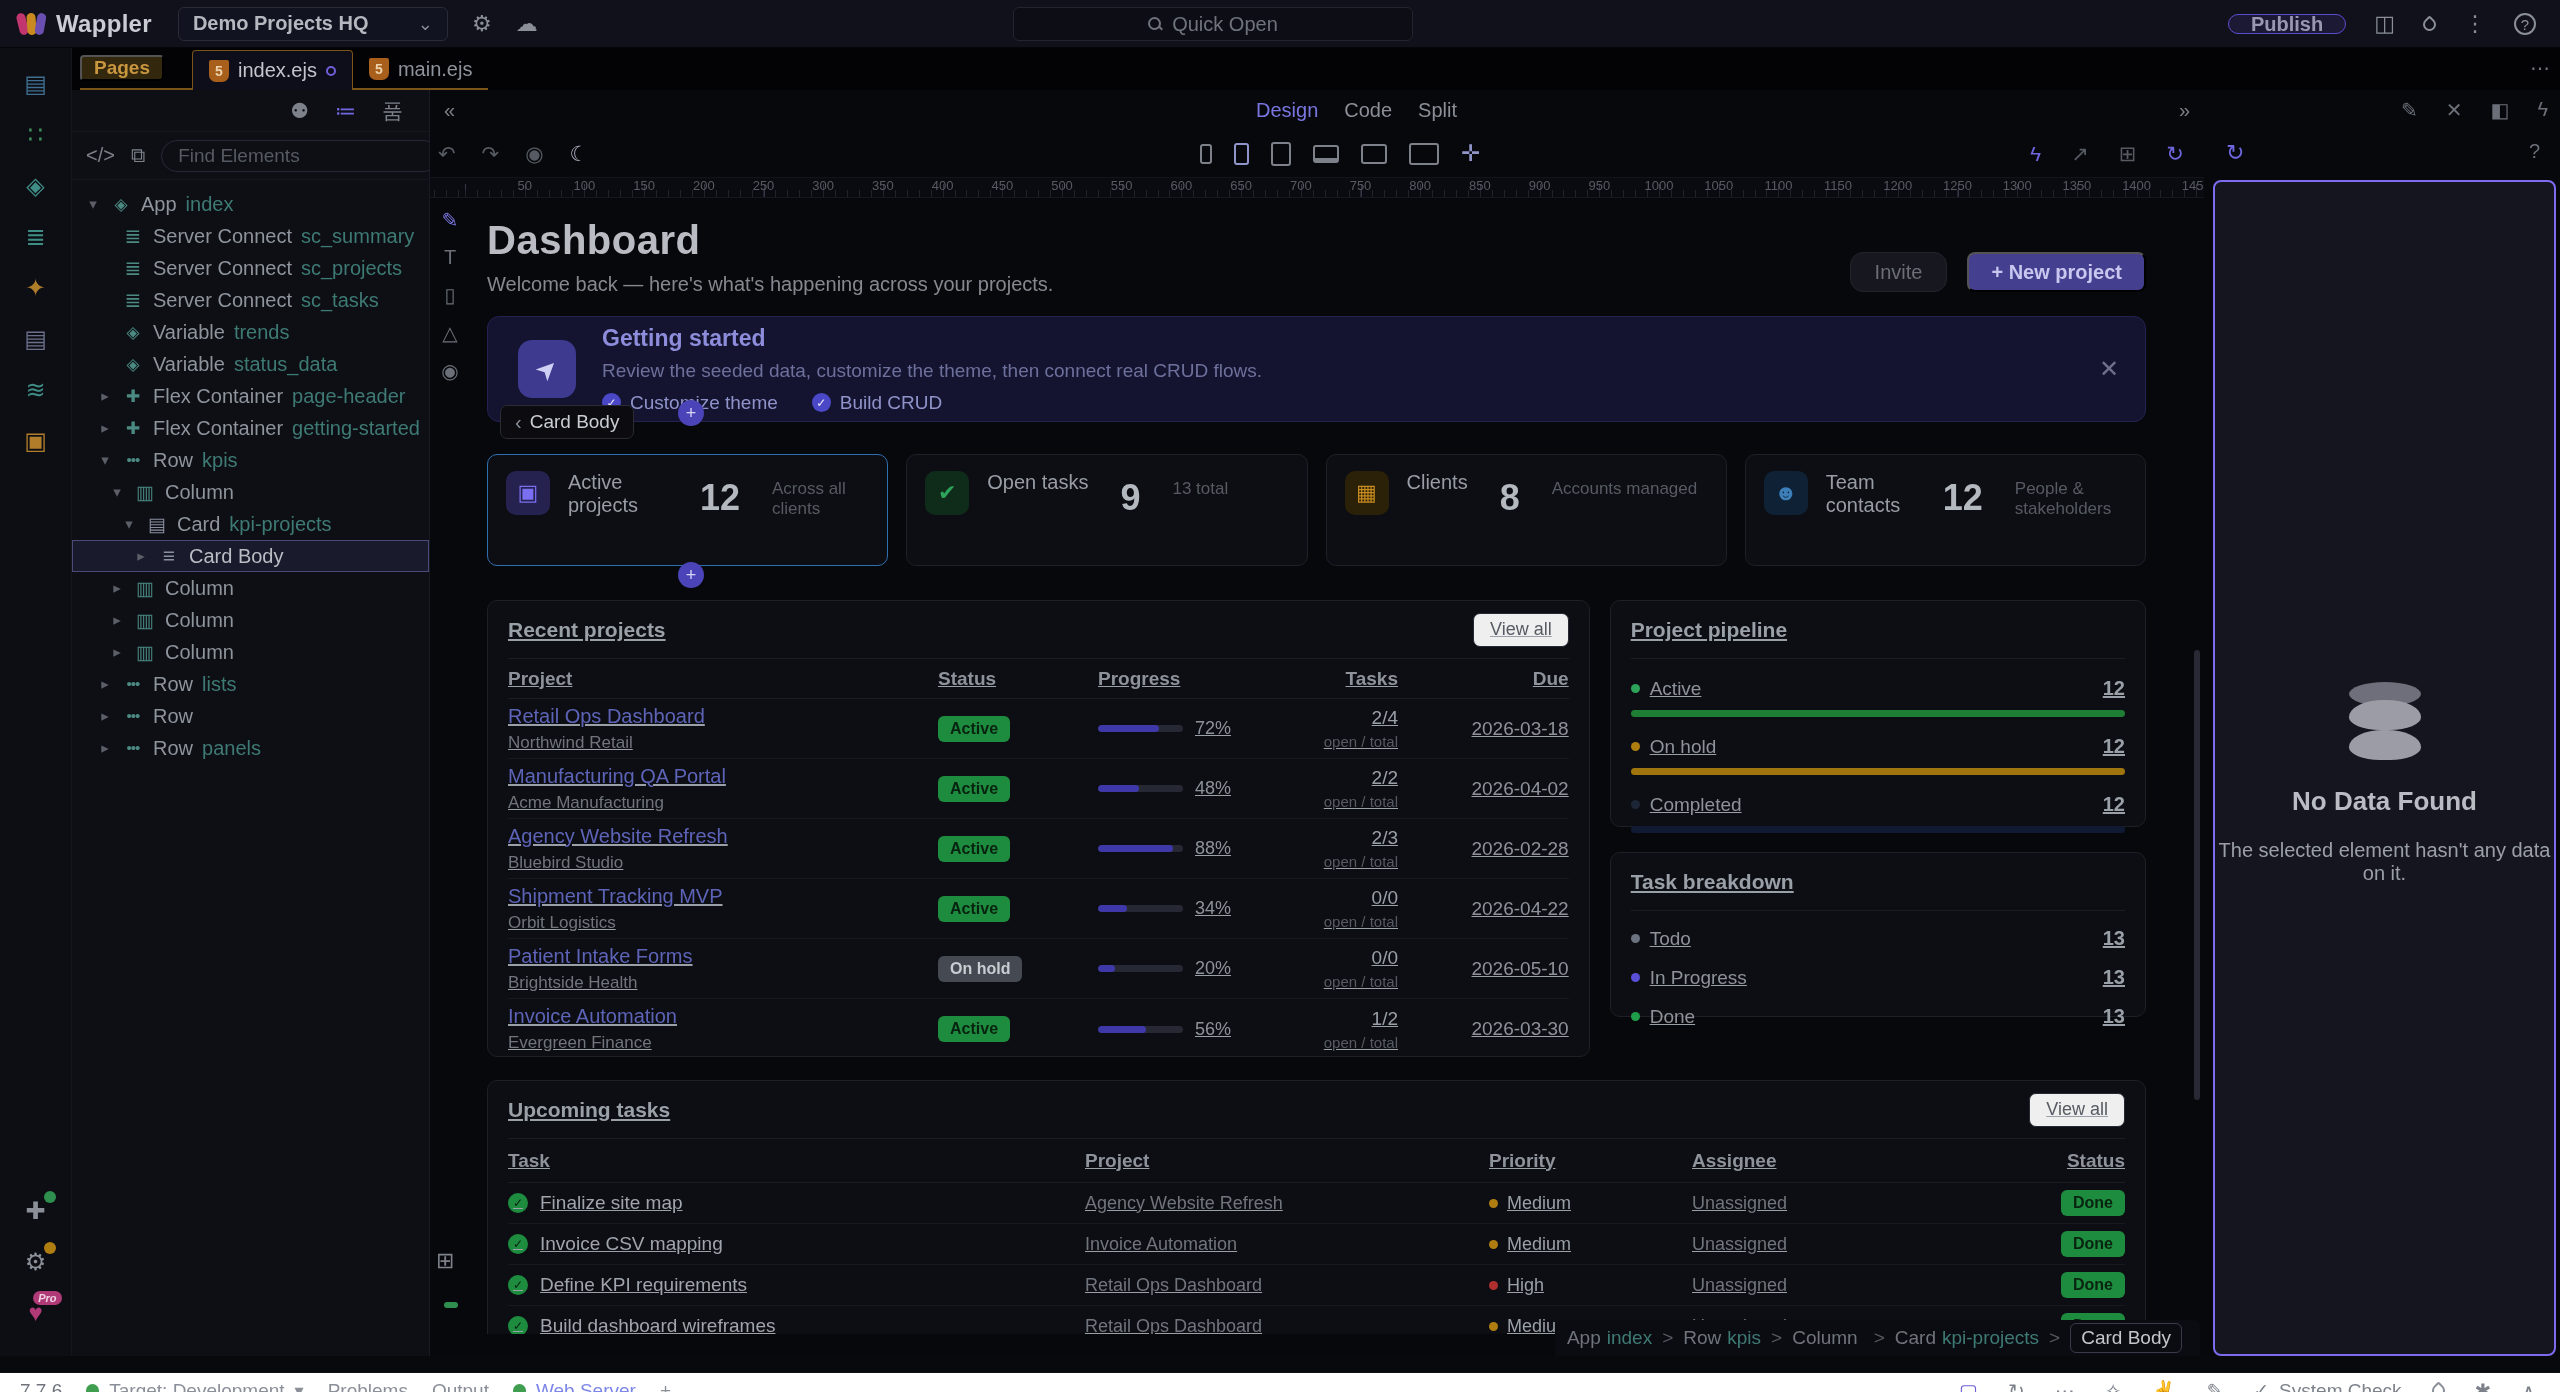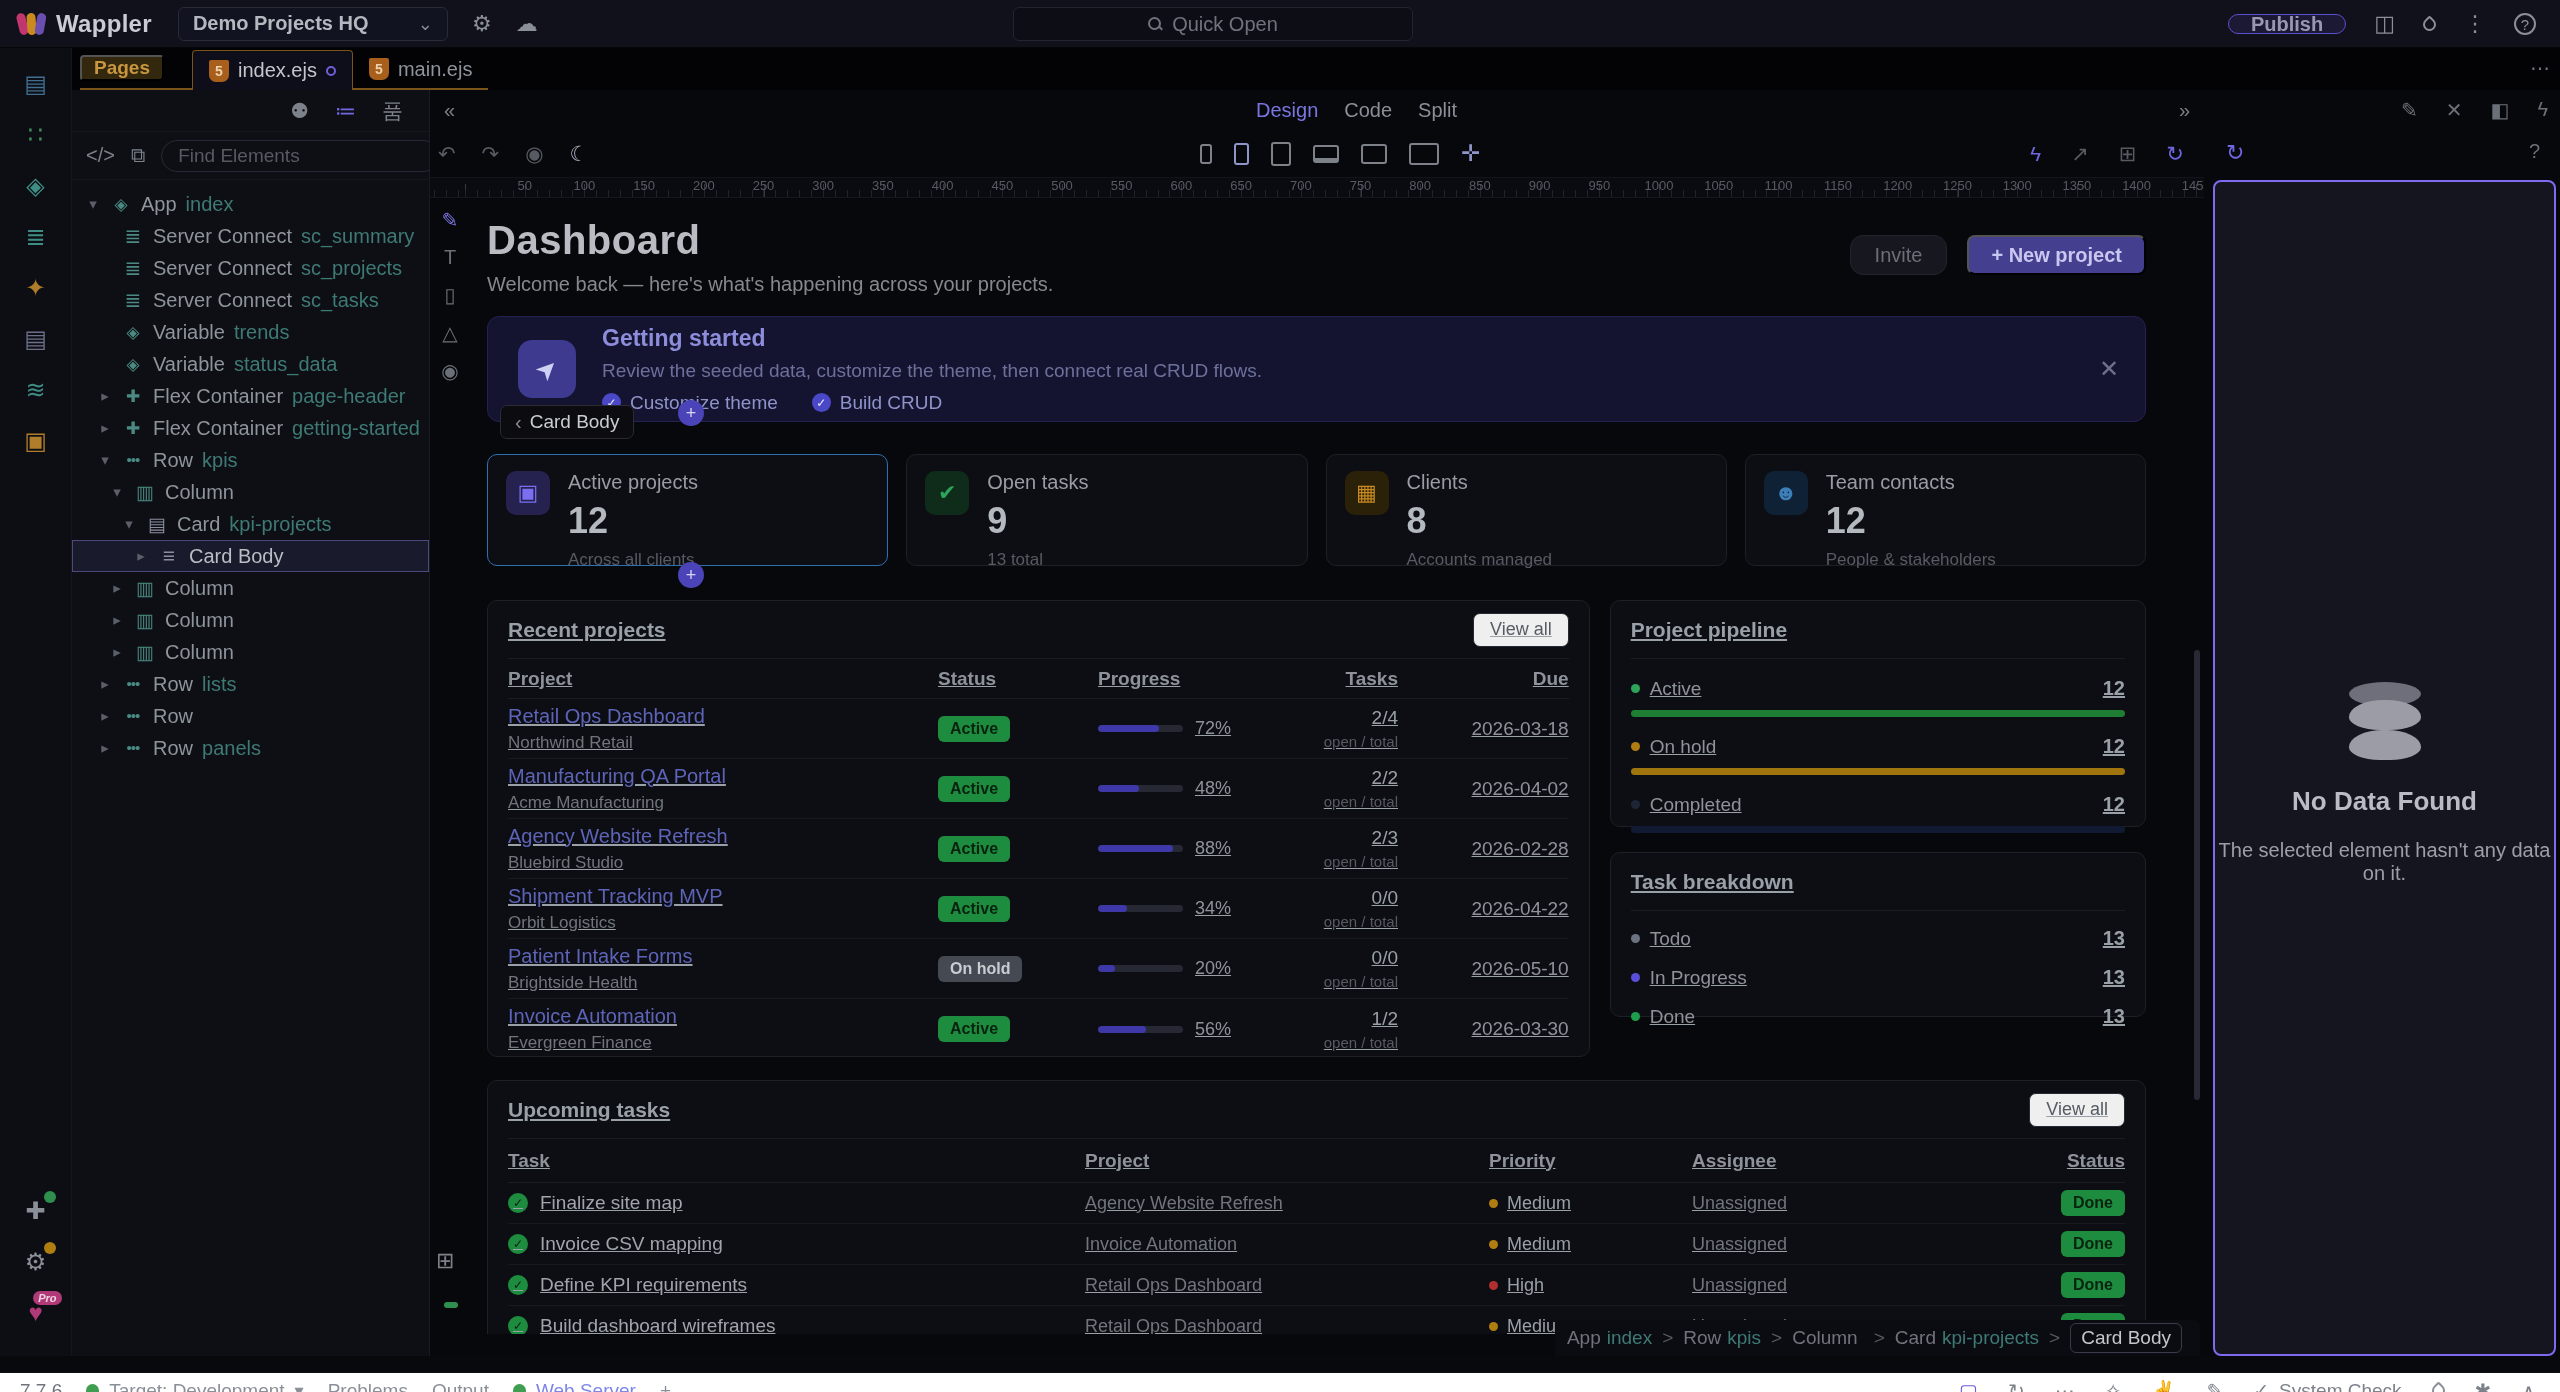--- a/index.html
+++ b/index.html
@@ -95,21 +95,21 @@
   .rl{position:absolute;top:0;transform:translateX(-50%);font-size:13px;color:#565b63;}
   .minibar{position:absolute;left:4px;top:118px;width:32px;display:flex;flex-direction:column;gap:14px;align-items:center;font-size:20px;color:#6a6f78;z-index:5;}
   .minibar .on{color:#7a76e0;}
   .grid-toggle{position:absolute;left:6px;top:1158px;font-size:22px;color:#7c818a;z-index:5;}
   .live-dot{position:absolute;left:14px;top:1212px;width:14px;height:6px;border-radius:3px;background:#2e8f4e;z-index:5;}
   .page-scrollbar{position:absolute;right:4px;top:560px;width:6px;height:450px;border-radius:3px;background:#272935;}
 
   
   .page{position:absolute;left:35px;top:108px;right:10px;bottom:22px;overflow:hidden;}
   .page-inner{padding:20px 48px 0 22px;}
-  .pg-head{display:flex;align-items:center;justify-content:space-between;}
+  .pg-head{display:flex;align-items:flex-end;justify-content:space-between;}
   .pg-title{font-size:40px;font-weight:700;color:#b9bcc2;letter-spacing:.5px;}
   .pg-sub{margin-top:10px;font-size:20px;color:#85898f;}
   .pg-actions{display:flex;gap:20px;align-items:center;margin-bottom:4px;}
   .invite-btn{height:40px;padding:0 24px;background:#16171f;border:1px solid #22242e;border-radius:13px;color:#6b6f76;font-size:20px;display:flex;align-items:center;gap:8px;}
   .newproj-btn{height:40px;padding:0 22px;background:#453f8f;border-radius:8px;color:#c9c7f0;font-size:20px;font-weight:700;display:flex;align-items:center;gap:6px;}
   .banner{position:relative;margin-top:20px;height:106px;background:#141430;border:1px solid #232253;border-radius:12px;display:flex;align-items:center;padding:0 30px;gap:26px;}
   .rocket-tile{width:58px;height:58px;background:#3d3a8f;border-radius:14px;display:flex;align-items:center;justify-content:center;}
   .rocket-tile span{color:#cfd0f5;font-size:26px;display:inline-block;transform:rotate(-45deg);}
   .banner-title{font-size:23px;font-weight:700;color:#8d8ddb;}
   .banner-body{margin-top:8px;font-size:19px;color:#6e709c;}
@@ -118,21 +118,21 @@
   .check-dot{width:19px;height:19px;border-radius:50%;background:#4b48c8;color:#e8e8fa;font-size:12px;display:inline-flex;align-items:center;justify-content:center;}
   .banner-close{position:absolute;right:26px;top:38px;color:#70708a;font-size:24px;}
   .cardbody-badge{position:absolute;left:10px;top:323px;height:34px;background:#0b0b10;border:1px solid #2a2b33;border-radius:7px;display:flex;align-items:center;gap:8px;padding:0 14px;color:#c9ccd2;font-size:19px;z-index:6;}
   .cardbody-badge::before{content:"‹";color:#8a8f98;font-size:20px;}
   .plus-fab{position:absolute;width:26px;height:26px;border-radius:50%;background:#4b44b8;color:#d7d5f7;display:flex;align-items:center;justify-content:center;font-size:18px;z-index:6;}
 
   .kpis{display:flex;gap:18px;margin-top:32px;}
   .kpi{flex:1;height:112px;background:#0d0e13;border:1px solid #1e2027;border-radius:10px;padding:16px 18px;display:flex;gap:18px;}
   .kpi.selected{border:1.5px solid #2e6fae;}
   .kpi-ico{width:44px;height:44px;border-radius:10px;display:flex;align-items:center;justify-content:center;font-size:22px;flex:none;}
-  .kpi-right{display:flex;flex-direction:column;}
+  .kpi-right{display:flex;flex-direction:row;gap:32px;}
   .kpi-label{font-size:20px;color:#989da5;}
   .kpi-value{font-size:36px;font-weight:700;color:#b4b8bf;margin-top:6px;}
   .kpi-sub{font-size:17px;color:#565b63;margin-top:8px;}
 
   .lists-row{display:flex;gap:20px;margin-top:34px;}
   .card{background:#0d0e13;border:1px solid #1e2027;border-radius:10px;text-decoration:underline;}
   .recent-card{width:1110px;height:457px;padding:0 20px;}
   .card-head{height:58px;display:flex;align-items:center;justify-content:space-between;border-bottom:1px solid #1b1d25;}
   .card-title{font-size:21px;font-weight:700;color:#9aa0a8;}
   .viewall-btn{height:34px;padding:0 16px;border:1px solid #262833;border-radius:7px;color:#565b63;font-size:18px;display:flex;align-items:center;}

